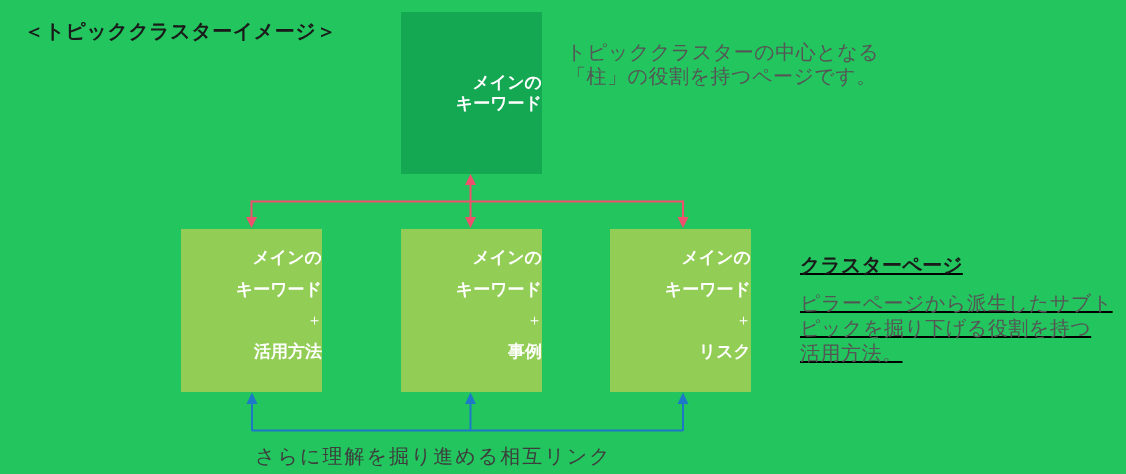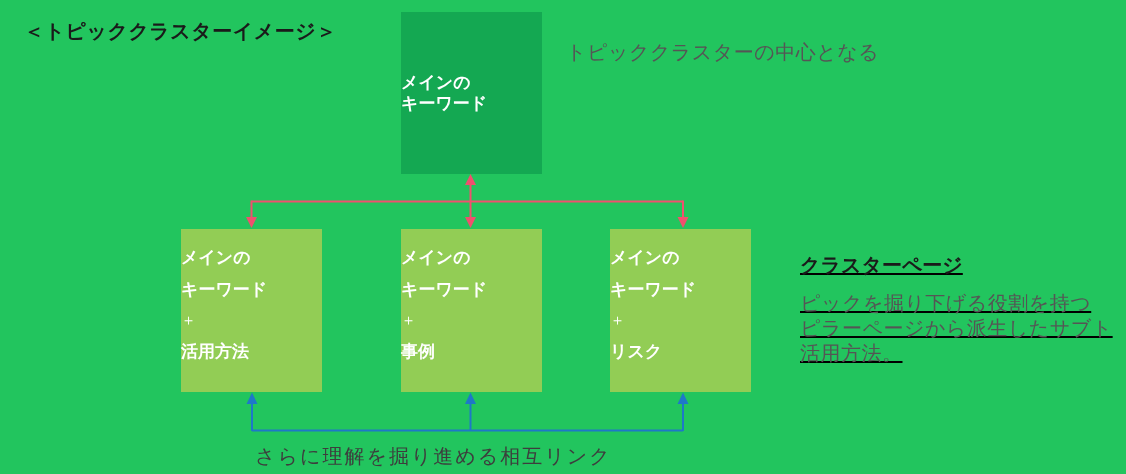--- a/index.html
+++ b/index.html
@@ -17,21 +17,21 @@
     font-size: 20px;
     font-weight: bold;
     color: var(--title-text);
     letter-spacing: 0.5px;
     white-space: nowrap;
   }
   .box {
     position: absolute;
     display: flex;
     flex-direction: column;
-    align-items: flex-start;
+    align-items: flex-end;
     justify-content: center;
     color: var(--box-text);
     font-weight: bold;
     text-align: center;
   }
   .pillar-box {
     left: 401px; top: 12px;
     width: 141px; height: 162px;
     background: var(--pillar-green);
     font-size: 17px;
@@ -143,27 +143,28 @@
   <div class="box cluster-box cluster-box-3">
     <span class="box-line">メインの</span>
     <span class="box-line">キーワード</span>
     <span class="box-line">＋</span>
     <span class="box-line">リスク</span>
   </div>
 
   <div class="note pillar-note">
     <div class="note-body">
       <div>トピッククラスターの中心となる</div>
+      <div>「柱」の役割を持つページです。</div>
     </div>
   </div>
 
   <div class="note cluster-note">
     <div class="note-heading">クラスターページ</div>
     <div class="note-body">
+      <div>ピラーページから派生したサブト</div>
       <div>ピックを掘り下げる役割を持つ</div>
-      <div>ピラーページから派生したサブト</div>
       <div>活用方法。</div>
     </div>
   </div>
 
   <div class="footer-caption">さらに理解を掘り進める相互リンク</div>
 
 </div>
 
 </body></html>

